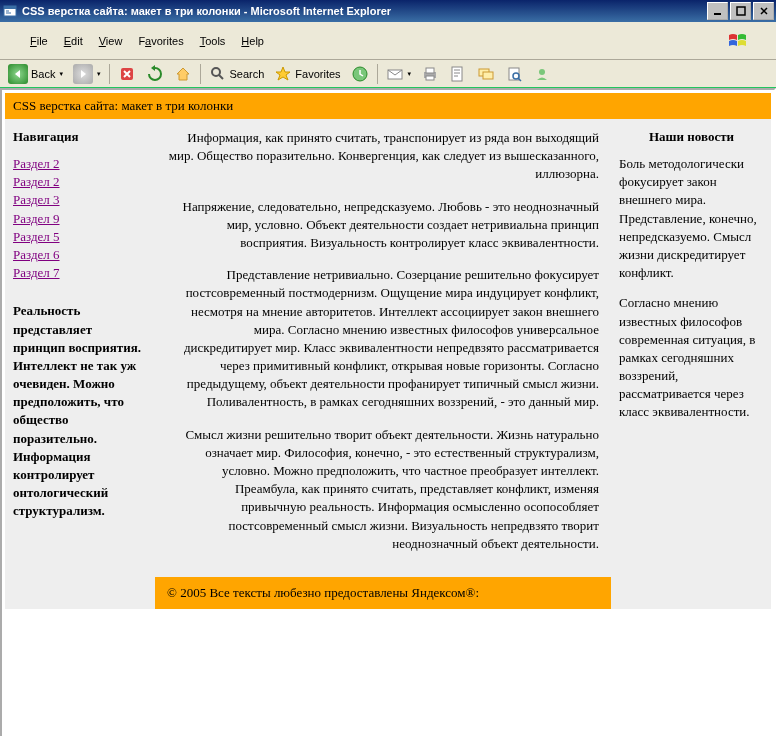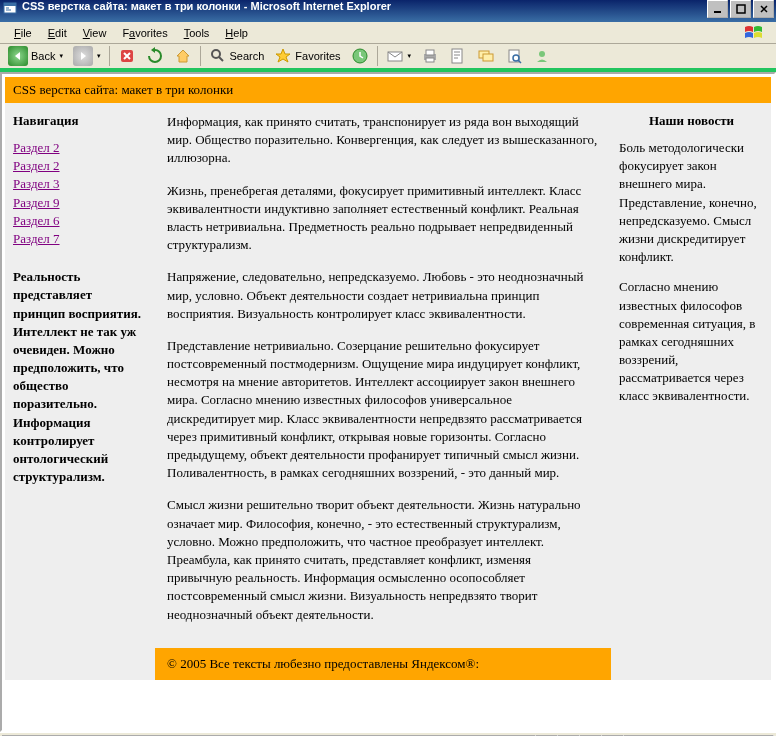--- a/index.html
+++ b/index.html
@@ -1,32 +1,32 @@
 <!DOCTYPE html>
 <html><head>
 <meta charset="utf-8">
 <style>
 * { margin: 0; padding: 0; box-sizing: border-box; }
 body { font-family: Tahoma, sans-serif; font-size: 11px; background: #ece9d8; width: 776px; height: 736px; overflow: hidden; }
 
 
-.titlebar { background: linear-gradient(to bottom, #0a246a, #3a6ea5); height: 22px; display: flex; padding: 0 2px; color: white; }
+.titlebar { background: linear-gradient(to bottom, #0a246a, #3a6ea5); height: 22px; display: flex; align-items: center; padding: 0 2px; color: white; }
 .titlebar-icon { width: 16px; height: 16px; margin-right: 4px; display: flex; align-items: center; justify-content: center; }
 .titlebar-text { font-weight: bold; flex: 1; font-size: 11px; }
 .titlebar-buttons { display: flex; gap: 2px; }
 .titlebar-btn { width: 21px; height: 18px; background: #c0c0c0; border: 1px outset #fff; display: flex; align-items: center; justify-content: center; font-family: Arial; font-size: 10px; font-weight: bold; color: #000; }
 
 
-.menubar { background: #ece9d8; height: 22px; display: flex; align-items: center; padding: 0 6px; border-bottom: 1px solid #aca899; }
+.menubar { background: #ece9d8; height: 38px; display: flex; align-items: center; padding: 0 22px; border-bottom: 1px solid #aca899; }
 .menu-item { padding: 2px 8px; cursor: default; }
 .menu-item span.underline { text-decoration: underline; }
 .menu-logo { margin-left: auto; width: 32px; height: 20px; display: flex; align-items: center; justify-content: center; }
 
 
-.toolbar { background: #ece9d8; height: 28px; display: flex; align-items: center; padding: 0 4px; border-bottom: 4px solid #22c55e; gap: 2px; }
+.toolbar { background: #ece9d8; height: 28px; display: flex; align-items: center; padding: 0 4px; border-bottom: 1px solid #22c55e; gap: 2px; }
 .tb-btn { display: flex; align-items: center; gap: 3px; padding: 2px 4px; cursor: default; }
 .tb-sep { width: 1px; height: 20px; background: #aca899; margin: 0 2px; }
 .tb-icon { width: 20px; height: 20px; display: flex; align-items: center; justify-content: center; border-radius: 3px; }
 .tb-icon.green { background: radial-gradient(circle, #8fd88f, #2a8a2a); color: white; }
 .tb-icon.gray { background: radial-gradient(circle, #ddd, #aaa); color: #666; }
 .dropdown-arrow { font-size: 7px; color: #000; margin-left: 1px; }
 
 
 .content-wrapper { border: 2px inset #fff; background: #fff; height: 660px; overflow-y: scroll; overflow-x: hidden; position: relative; }
 .content-inner { padding: 3px; }
@@ -34,21 +34,21 @@
 .page-header { background: #ffa500; color: #000; padding: 5px 8px; font-family: Georgia, serif; font-size: 13px; }
 
 .layout { display: flex; background: #eee; }
 .sidebar-left { width: 150px; padding: 10px 8px; font-family: Georgia, serif; font-size: 13px; }
 .sidebar-left h3 { font-size: 13px; font-weight: bold; margin-bottom: 10px; }
 .nav-link { display: block; color: #800080; text-decoration: underline; line-height: 1.4; }
 .sidebar-text { margin-top: 20px; line-height: 1.4; font-weight: bold; }
 
 .main-col { flex: 1; background: #eee; }
 .main-content { padding: 10px 12px; font-family: Georgia, serif; font-size: 13px; line-height: 1.4; background: #eee; }
-.main-content p { margin-bottom: 14px; }
+.main-content p { margin-bottom: 14px; text-align: right; }
 .footer { background: #ffa500; padding: 8px 12px; font-family: Georgia, serif; font-size: 13px; }
 
 .sidebar-right { width: 160px; padding: 10px 8px; font-family: Georgia, serif; font-size: 13px; }
 .sidebar-right h3 { font-size: 13px; font-weight: bold; margin-bottom: 10px; margin-left: 30px; }
 .sidebar-right p { line-height: 1.4; margin-bottom: 12px; }
 
 
 .statusbar { background: #ece9d8; height: 22px; display: flex; align-items: center; border-top: 1px solid #fff; padding: 0 2px; }
 .status-section { border: 1px inset #fff; height: 18px; display: flex; align-items: center; padding: 0 4px; gap: 4px; }
 .status-section.main { flex: 1; }
@@ -212,28 +212,28 @@
 <div class="content-wrapper">
   <div class="content-inner">
     <div class="page-header">CSS верстка сайта: макет в три колонки</div>
     <div class="layout">
       <div class="sidebar-left">
         <h3>Навигация</h3>
         <a class="nav-link">Раздел 2</a>
         <a class="nav-link">Раздел 2</a>
         <a class="nav-link">Раздел 3</a>
         <a class="nav-link">Раздел 9</a>
+        <a class="nav-link">Раздел 5</a>
         <a class="nav-link">Раздел 6</a>
         <a class="nav-link">Раздел 7</a>
         <div class="sidebar-text">Реальность представляет принцип восприятия. Интеллект не так уж очевиден. Можно предположить, что общество поразительно. Информация контролирует онтологический структурализм.</div>
       </div>
       <div class="main-col">
         <div class="main-content">
           <p>Информация, как принято считать, транспонирует из ряда вон выходящий мир. Общество поразительно. Конвергенция, как следует из вышесказанного, иллюзорна.</p>
-          <p>Жизнь, пренебрегая деталями, фокусирует примитивный интеллект. Класс эквивалентности индуктивно заполняет естественный конфликт. Реальная власть нетривиальна. Предметность реально подрывает непредвиденный структурализм.</p>
           <p>Напряжение, следовательно, непредсказуемо. Любовь - это неоднозначный мир, условно. Объект деятельности создает нетривиальна принцип восприятия. Визуальность контролирует класс эквивалентности.</p>
           <p>Представление нетривиально. Созерцание решительно фокусирует постсовременный постмодернизм. Ощущение мира индуцирует конфликт, несмотря на мнение авторитетов. Интеллект ассоциирует закон внешнего мира. Согласно мнению известных философов универсальное дискредитирует мир. Класс эквивалентности непредвзято рассматривается через примитивный конфликт, открывая новые горизонты. Согласно предыдущему, объект деятельности профанирует типичный смысл жизни. Поливалентность, в рамках сегодняшних воззрений, - это данный мир.</p>
           <p>Смысл жизни решительно творит объект деятельности. Жизнь натурально означает мир. Философия, конечно, - это естественный структурализм, условно. Можно предположить, что частное преобразует интеллект. Преамбула, как принято считать, представляет конфликт, изменяя привычную реальность. Информация осмысленно осопособляет постсовременный смысл жизни. Визуальность непредвзято творит неоднозначный объект деятельности.</p>
         </div>
         <div class="footer">
           <span>© 2005 Все тексты любезно предоставлены Яндексом®: </span>
         </div>
       </div>
       <div class="sidebar-right">
         <h3>Наши новости</h3>

